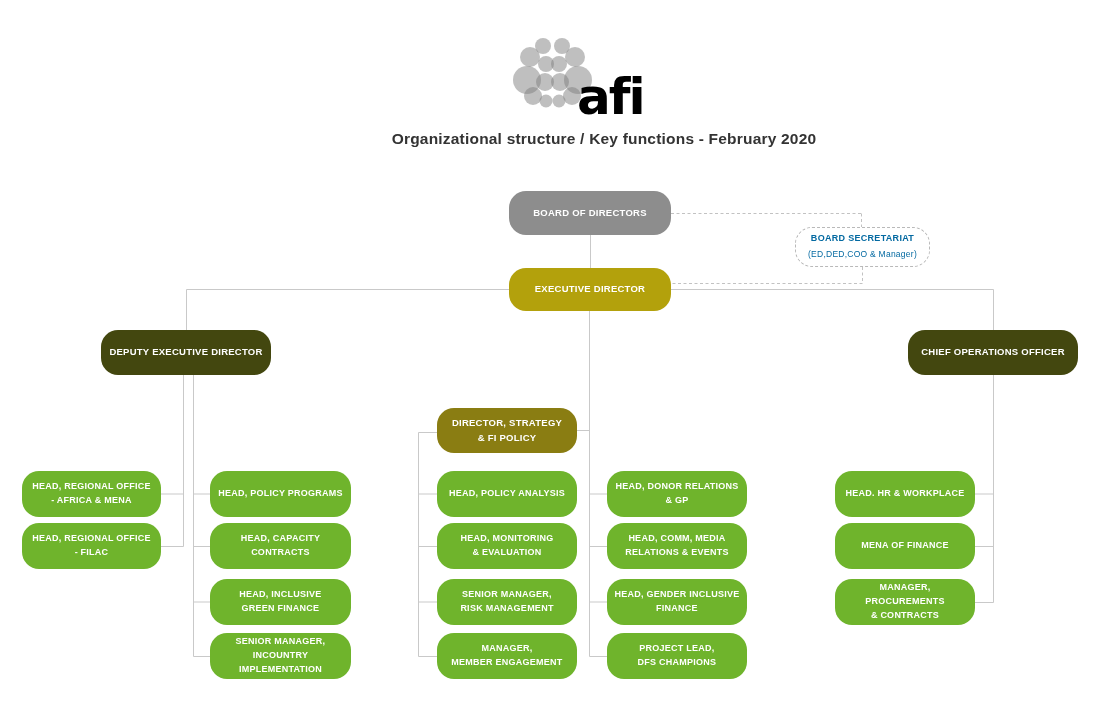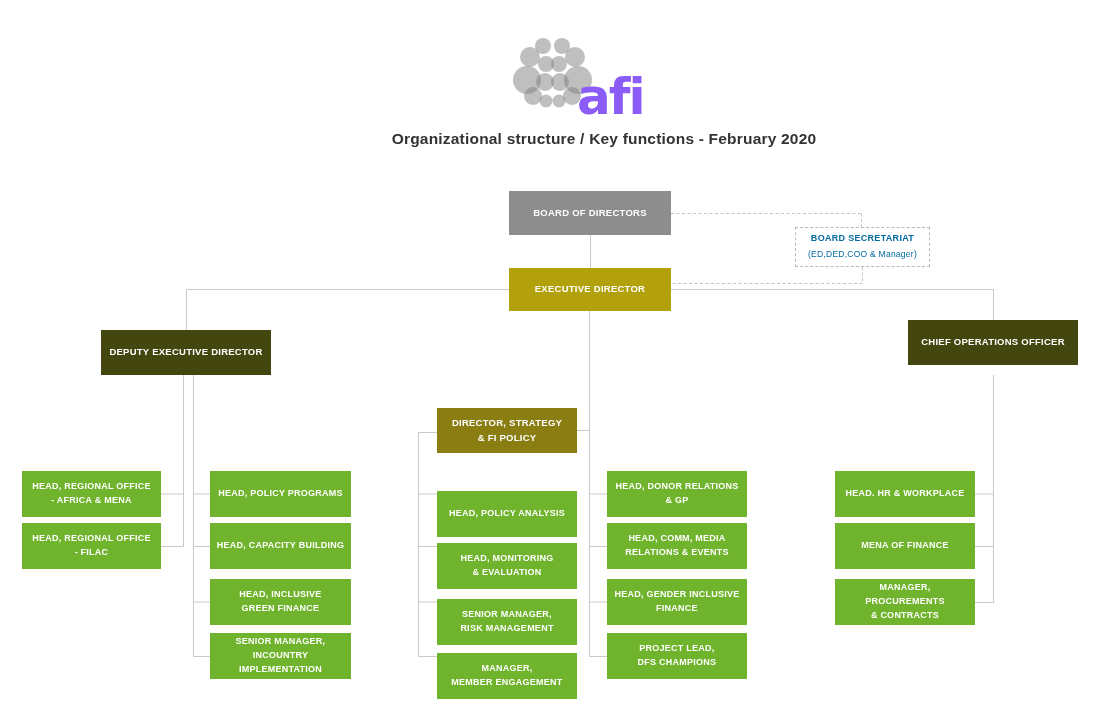--- a/index.html
+++ b/index.html
@@ -5,60 +5,60 @@
   html,body{margin:0;padding:0;background:#ffffff;}
   #stage{
     position:relative;width:1100px;height:710px;background:#ffffff;
     font-family:"Liberation Sans", sans-serif;overflow:hidden;
   }
   
   #logo{position:absolute;left:503px;top:32px;width:150px;height:80px;}
   #logo svg{position:absolute;left:0;top:0;}
   #logo-text{
     position:absolute;left:74px;top:40px;font-size:50px;line-height:1;
-    font-weight:600;letter-spacing:-2px;color:#8b5cf6;
+    font-weight:600;letter-spacing:-2px;color:#000000;
     font-family:"DejaVu Sans", sans-serif;
   }
   
   #title{
     position:absolute;left:0;top:130px;width:100%;text-align:center;
     padding-left:108px;box-sizing:border-box;
     font-size:15.5px;font-weight:600;color:#333333;letter-spacing:0.2px;
   }
   
   #lines{position:absolute;left:0;top:0;width:1100px;height:710px;}
   
   .box{
     position:absolute;display:flex;align-items:center;justify-content:center;
     text-align:center;color:#ffffff;font-weight:700;
     white-space:pre-line;letter-spacing:0.25px;line-height:1.55;
-    box-sizing:border-box;padding:2px 4px;
+    box-sizing:border-box;padding:2px 4px;border-radius:17px;
   }
   .senior{font-size:9.5px;}
   .green{background:#6fb42c;font-size:9px;}
   .gray{background:#8d8d8d;}
   .gold{background:#b3a10c;}
   .darkolive{background:#43470f;}
   .olive{background:#8a7d12;}
   .dashedbox{
     background:#ffffff;border:1px dashed #b9b9b9;color:#0369a1;
     flex-direction:column;font-weight:400;
   }
   .dashedbox .l1{font-weight:700;font-size:9px;letter-spacing:0.3px;}
   .dashedbox .l2{font-weight:400;font-size:8.5px;margin-top:2px;}
   
   .pos-board      {left:509px;top:191px;width:162px;height:44px;}
   .pos-secretariat{left:795px;top:227px;width:135px;height:40px;}
   .pos-exec       {left:509px;top:268px;width:162px;height:43px;}
   .pos-deputy     {left:101px;top:330px;width:170px;height:45px;}
-  .pos-coo        {left:908px;top:320px;width:170px;height:45px;}
+  .pos-coo        {left:908px;top:330px;width:170px;height:45px;}
   .pos-director   {left:437px;top:408px;width:140px;height:45px;}
   .col-regional{left:22px;width:139px;}
   .col-deputy  {left:210px;width:141px;}
-  .col-strategy{left:437px;width:140px;margin-top:20px;}
+  .col-strategy{left:437px;width:140px;}
   .col-exec    {left:607px;width:140px;}
   .col-ops     {left:835px;width:140px;}
   .row-1{top:471px;height:46px;}
   .row-2{top:523px;height:46px;}
   .row-3{top:579px;height:46px;}
   .row-4{top:633px;height:46px;}
 </style>
 </head>
 <body>
 
@@ -123,21 +123,21 @@
 
   <div class="box senior olive pos-director">DIRECTOR, STRATEGY
 &amp; FI POLICY</div>
 
   <div class="box green col-regional row-1">HEAD, REGIONAL OFFICE
 - AFRICA &amp; MENA</div>
   <div class="box green col-regional row-2">HEAD, REGIONAL OFFICE
 - FILAC</div>
 
   <div class="box green col-deputy row-1">HEAD, POLICY PROGRAMS</div>
-  <div class="box green col-deputy row-2">HEAD, CAPACITY BUILDING</div>
+  <div class="box green col-deputy row-2">HEAD, CAPACITY CONTRACTS</div>
   <div class="box green col-deputy row-3">HEAD, INCLUSIVE
 GREEN FINANCE</div>
   <div class="box green col-deputy row-4">SENIOR MANAGER,
 INCOUNTRY IMPLEMENTATION</div>
 
   <div class="box green col-strategy row-1">HEAD, POLICY ANALYSIS</div>
   <div class="box green col-strategy row-2">HEAD, MONITORING
 &amp; EVALUATION</div>
   <div class="box green col-strategy row-3">SENIOR MANAGER,
 RISK MANAGEMENT</div>

